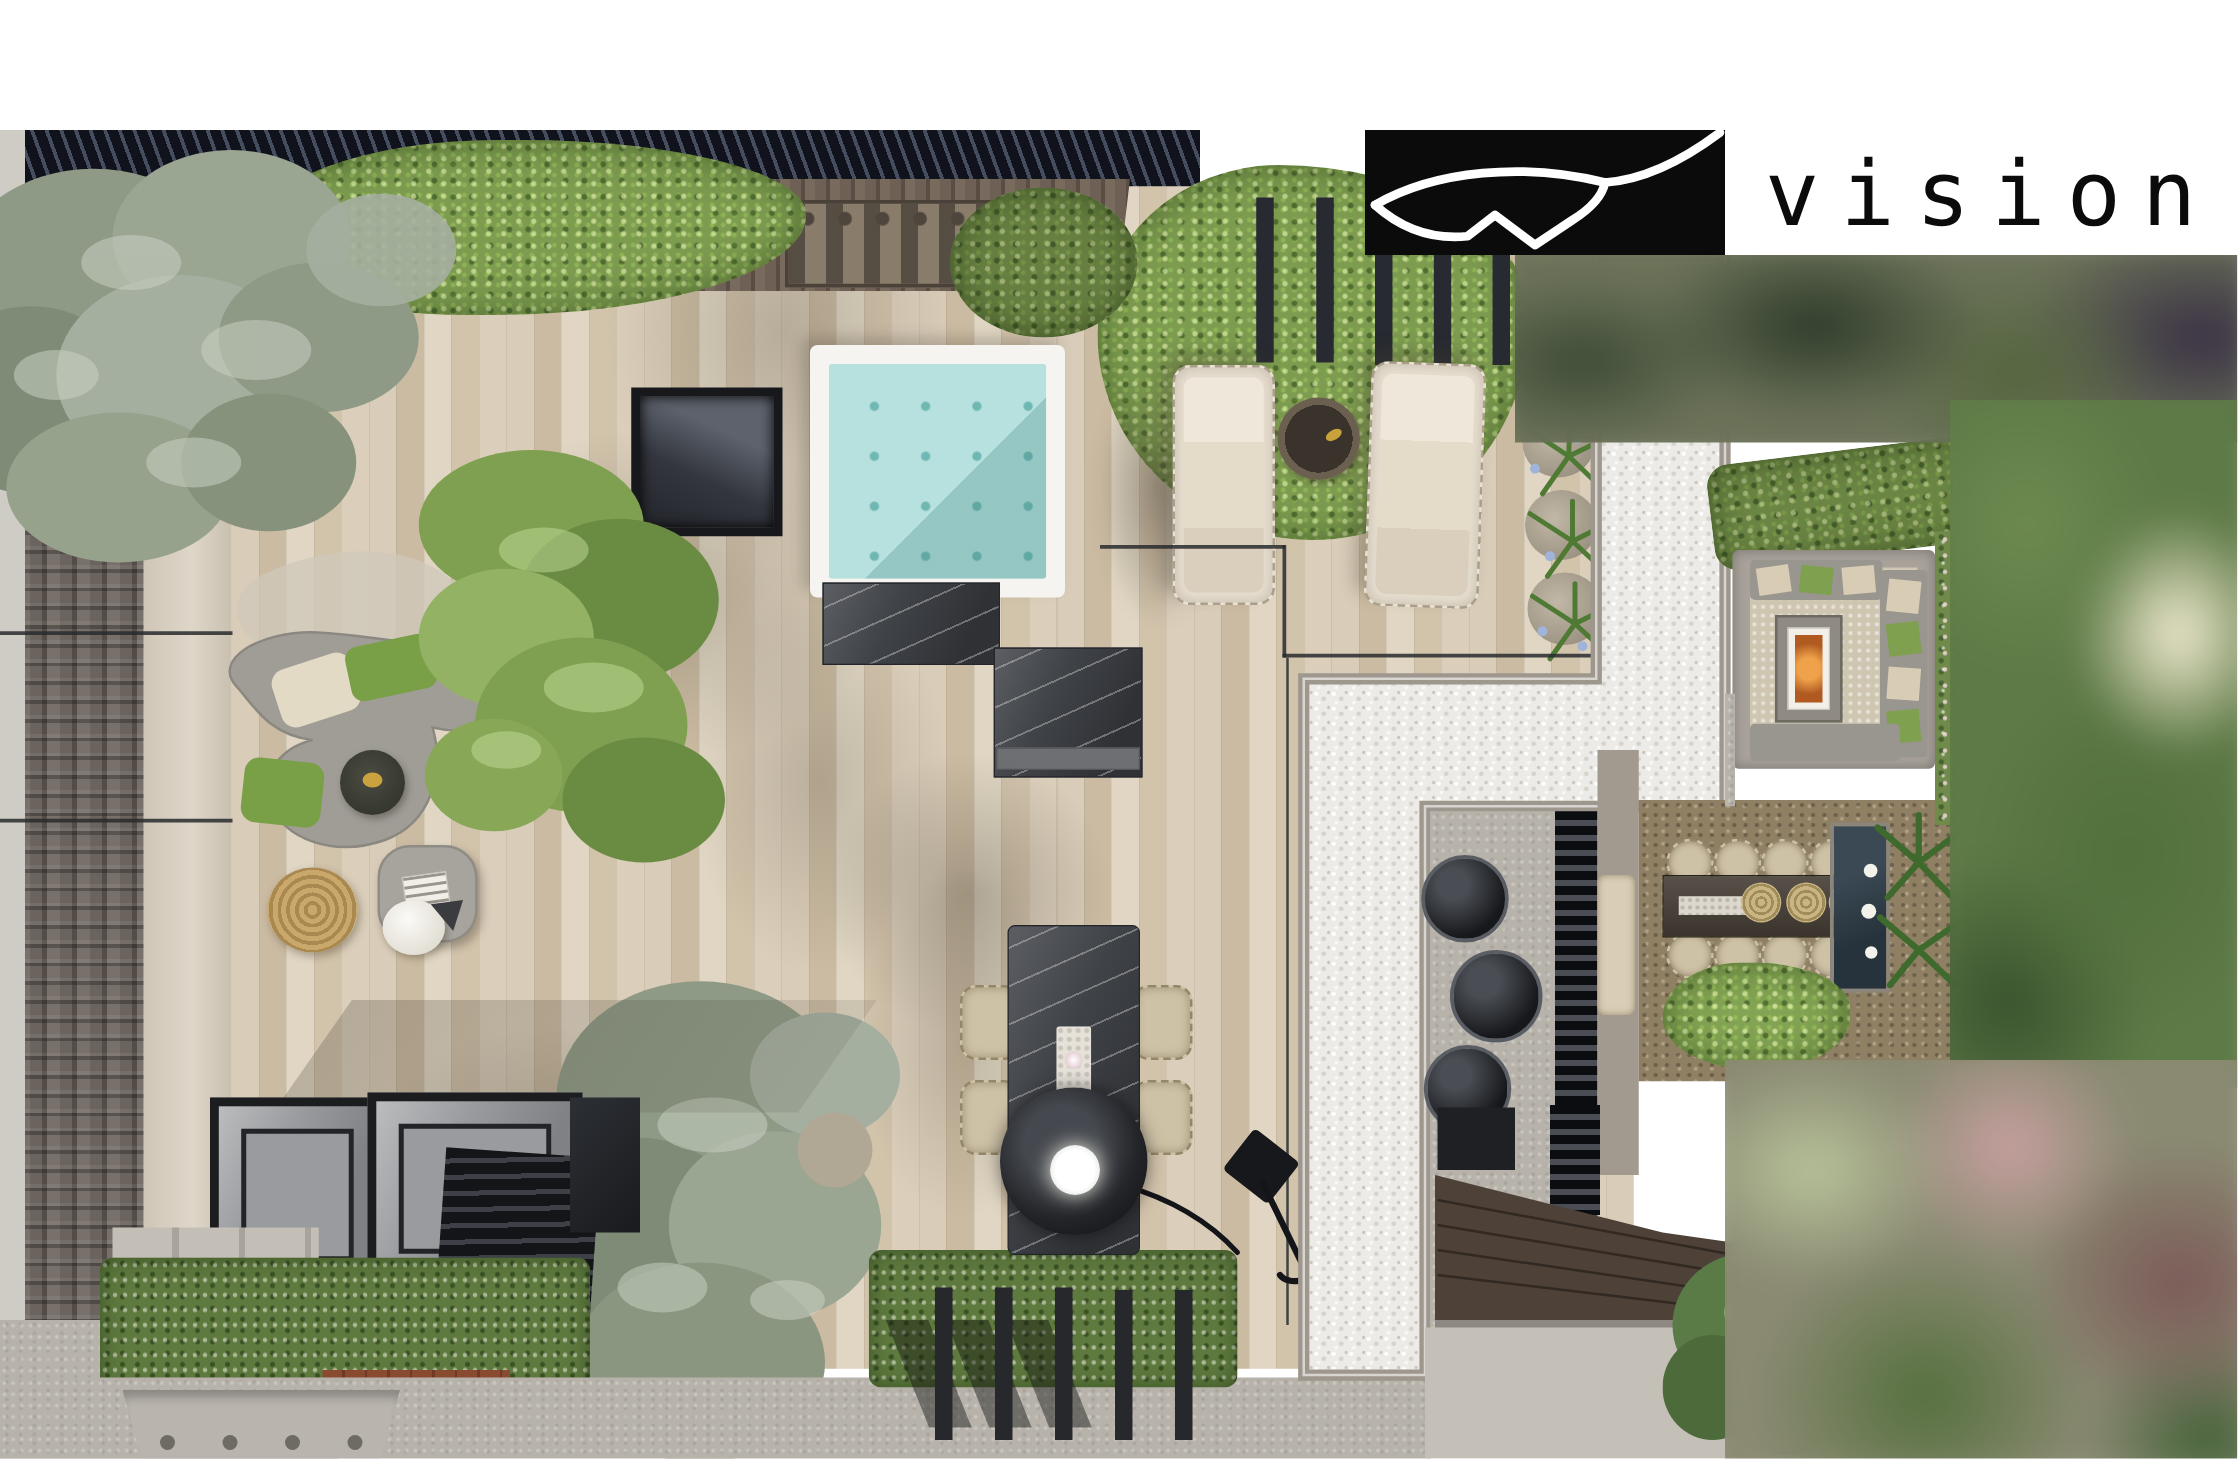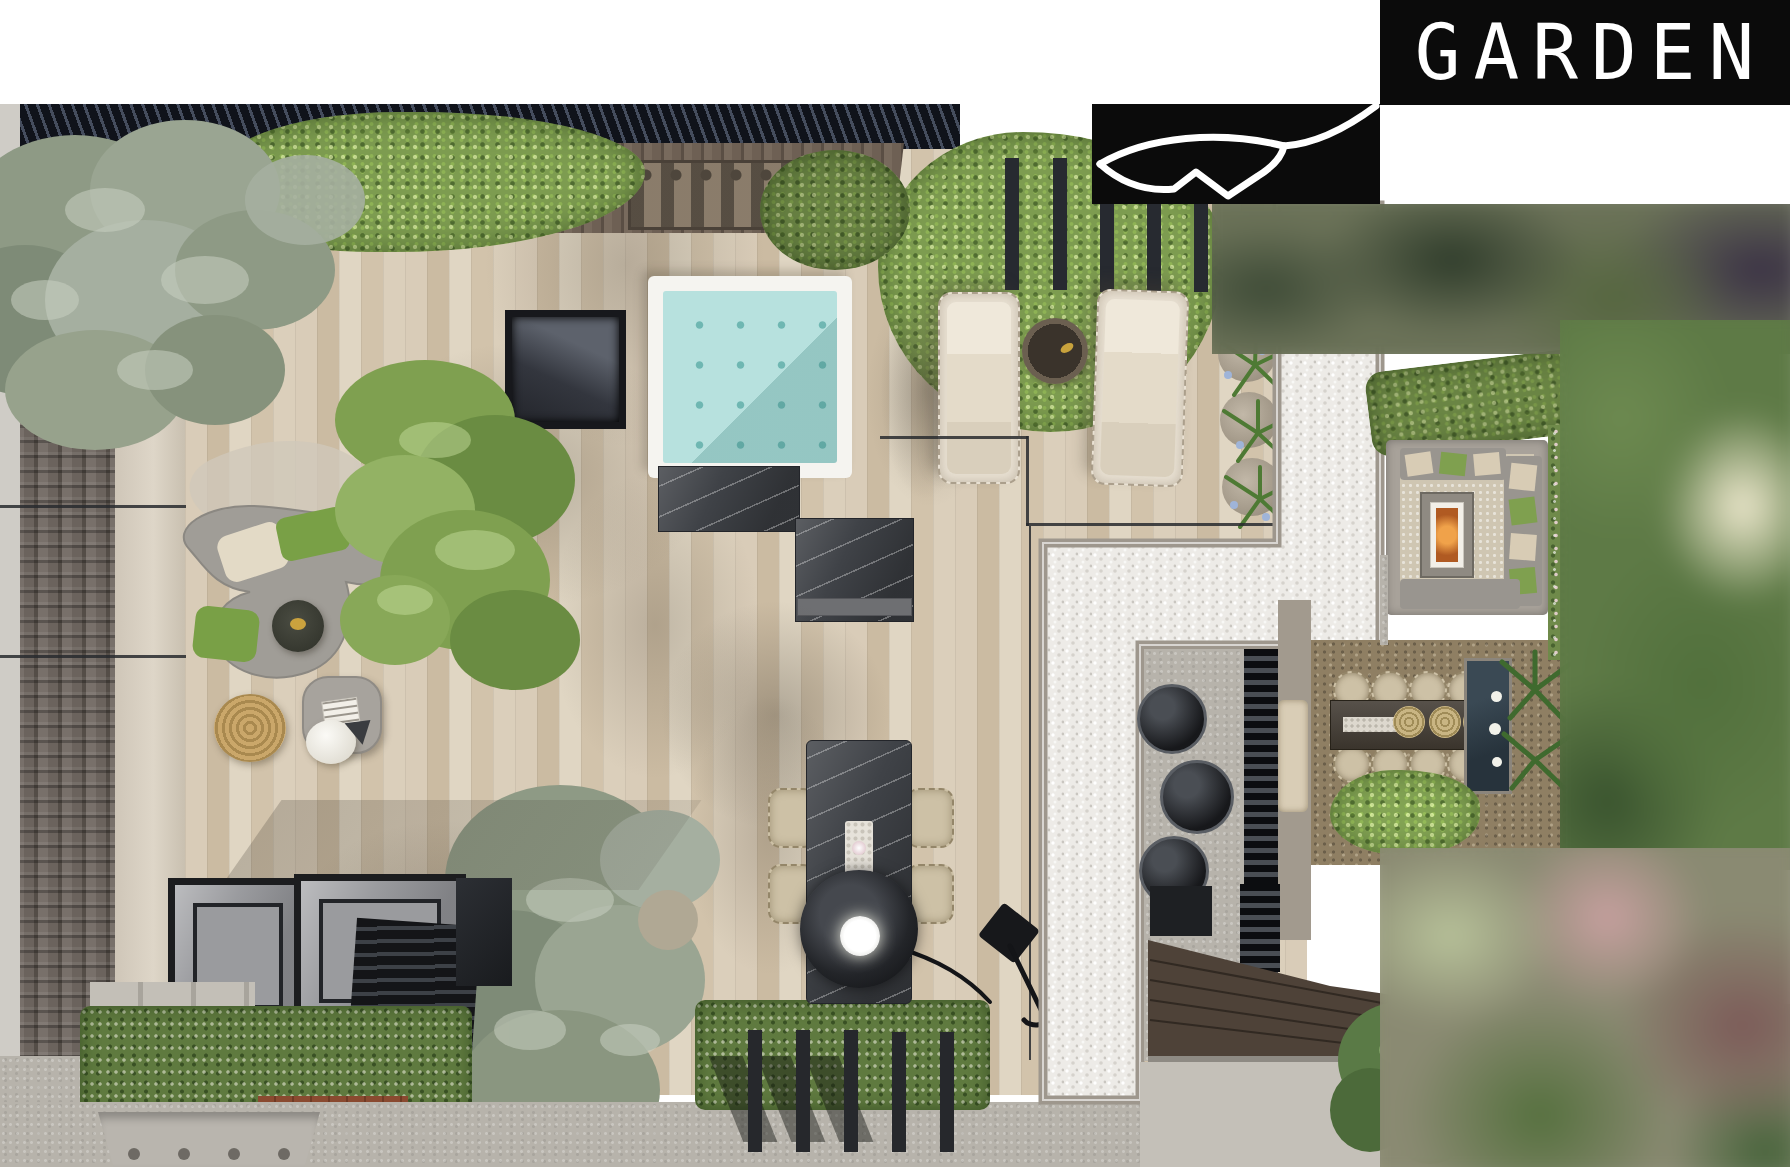--- a/index.html
+++ b/index.html
@@ -419,22 +419,22 @@
     <div class="blurfill" style="background:
       radial-gradient(ellipse 150px 120px at 20% 30%, #b8c29a, transparent 75%),
       radial-gradient(ellipse 140px 130px at 55% 25%, #c8a0a0, transparent 70%),
       radial-gradient(ellipse 170px 150px at 85% 55%, #7c5a58, transparent 75%),
       radial-gradient(ellipse 180px 160px at 40% 80%, #55703e, transparent 75%),
       radial-gradient(ellipse 130px 120px at 90% 90%, #46633a, transparent 75%),
       #8a8a72"></div>
   </div>
 
   <div class="abs white-topband"></div>
-  <div class="abs logo-garden" style="z-index:50">
-    <span>GARDEN</span>
+  <div class="abs logo-vision" style="z-index:50">
+    <span>vision</span>
   </div>
   <div class="abs logo-leafbox" style="z-index:50">
     <svg width="288" height="100" viewBox="0 0 288 100">
       <g fill="none" stroke="#ffffff" stroke-width="7" stroke-linecap="round" stroke-linejoin="round">
         <path d="M284 2 C252 26 222 40 192 42"></path>
         <path d="M8 60 C56 32 128 26 192 42"></path>
         <path d="M8 60 C28 78 52 88 82 85 L104 68 L136 92 L166 72 C182 62 190 52 192 42"></path>
       </g>
     </svg>
   </div>

